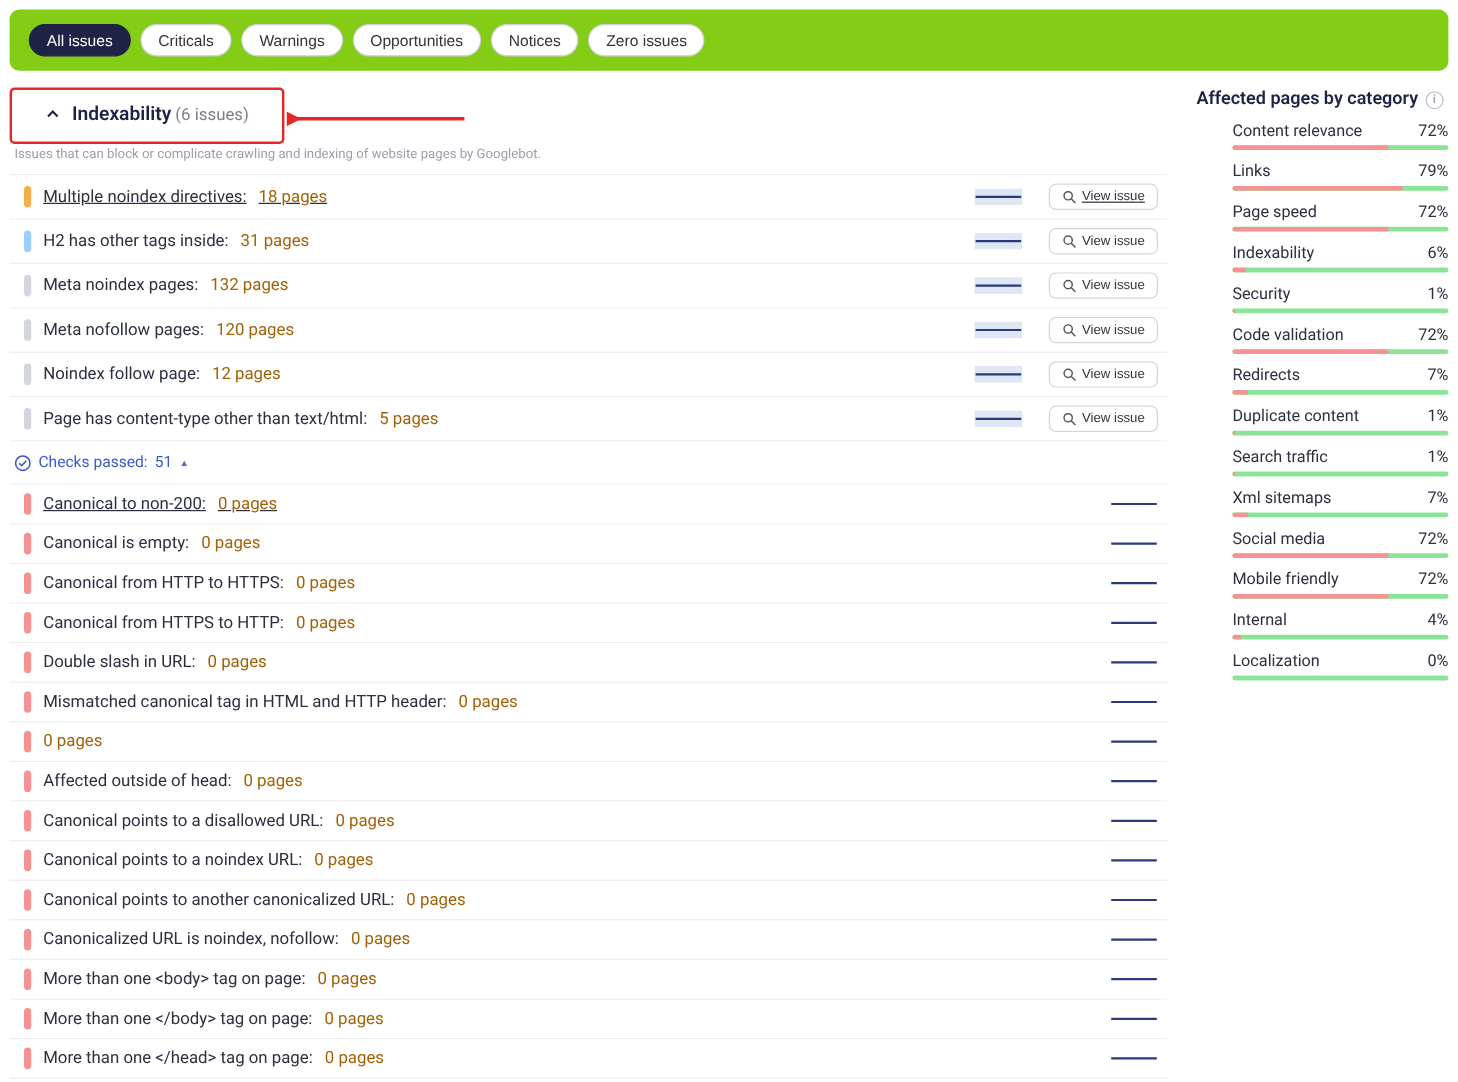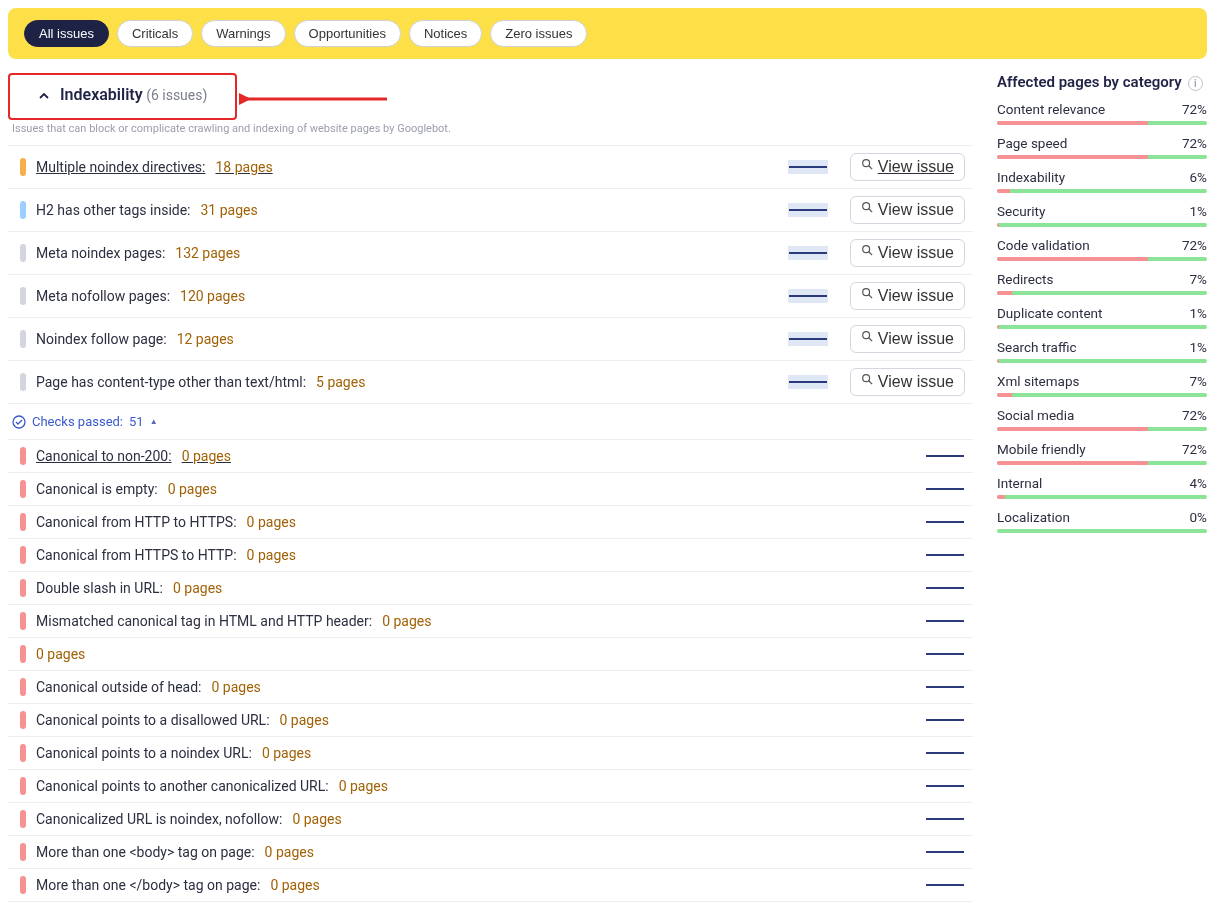--- a/index.html
+++ b/index.html
@@ -1,18 +1,18 @@
 <!DOCTYPE html>
 <html><head>
 <meta charset="utf-8">
 <style>
 * { box-sizing: border-box; margin: 0; padding: 0; }
 body { font-family: -apple-system, BlinkMacSystemFont, "Segoe UI", Roboto, sans-serif; font-size: 14px; color: #2c2f40; background: #fff; }
 .container { width: 1215px; padding: 8px; }
-.topbar { background: #fde047; border-radius: 8px; padding: 12px 16px; display: flex; gap: 8px; }
+.topbar { background: #84cc16; border-radius: 8px; padding: 12px 16px; display: flex; gap: 8px; }
 .filters { display: flex; gap: 8px; flex: 1; }
 .pill { border: 1px solid #cdd0db; background: #fff; border-radius: 999px; padding: 5px 14px; font-size: 13px; cursor: pointer; color: #333; }
 .pill.active { background: #1e2245; color: #fff; border-color: #1e2245; }
 .sortby { display: flex; align-items: center; gap: 10px; color: #525566; font-size: 13px; }
 .sort-select { border: 1px solid #cdd0db; background: #fff; border-radius: 6px; padding: 6px 28px 6px 12px; font-size: 13px; color: #333; position: relative; cursor: pointer; min-width: 120px; }
 .sort-select .caret { position: absolute; right: 10px; top: 50%; transform: translateY(-50%); }
 .body-row { display: flex; gap: 24px; margin-top: 14px; }
 .main { flex: 1; min-width: 0; }
 .sidebar { width: 210px; flex-shrink: 0; }
 
@@ -33,28 +33,28 @@
 .sev.blue { background: #9cceff; }
 .sev.grey { background: #d4d6df; }
 .sev.red { background: #f69293; }
 .issue-label { color: #2c2f40; }
 .issue-pages { color: #a16207; }
 .issue-spacer { flex: 1; }
 .sparkline { width: 40px; height: 14px; flex-shrink: 0; }
 .sparkline svg { display: block; }
 .sparkline.filled rect.bg { fill: #dfe6f4; }
 .sparkline line.sl { stroke: #2b3a7a; stroke-width: 1.8; }
-.view-btn { border: 1px solid #d4d6df; background: #fff; border-radius: 6px; padding: 4px 10px; font-size: 16px; color: #333; display: inline-flex; align-items: flex-start; gap: 5px; cursor: pointer; margin-left: 12px; }
+.view-btn { border: 1px solid #d4d6df; background: #fff; border-radius: 6px; padding: 4px 10px; font-size: 11px; color: #333; display: inline-flex; align-items: center; gap: 5px; cursor: pointer; margin-left: 12px; }
 .view-btn svg { width: 12px; height: 12px; }
 .checks-passed { display: inline-flex; align-items: center; gap: 6px; color: #3a5acc; font-size: 13px; padding: 10px 4px; cursor: pointer; }
 .checks-passed .tri { font-size: 8px; color: #5a6bb8; }
 
 .sidepanel-title { display: flex; align-items: flex-end; gap: 6px; font-size: 15px; font-weight: 600; color: #1e2245; margin-bottom: 10px; }
 .info-icon { width: 15px; height: 15px; border: 1px solid #bfc2ce; border-radius: 50%; display: inline-flex; align-items: center; justify-content: center; font-size: 10px; color: #9fa2b0; }
-.cat-row { margin-bottom: 10px; cursor: pointer; }
+.cat-row { margin-bottom: 10px; cursor: pointer; margin-left: 30px; }
 .cat-head { display: flex; justify-content: space-between; font-size: 13.5px; color: #2c2f40; margin-bottom: 4px; }
 .cat-bar { height: 4px; border-radius: 2px; background: #8be497; position: relative; overflow: hidden; }
 .cat-bar .fill { position: absolute; left: 0; top: 0; bottom: 0; background: #f69293; }
 </style>
 </head>
 <body>
 
 <div class="container">
   <div class="topbar">
     <div class="filters" id="filters">
@@ -295,21 +295,21 @@
             <span class="issue-pages">0 pages</span>
             <span class="issue-spacer"></span>
             <span class="sparkline ">
               <svg width="40" height="14" viewBox="0 0 40 14">
                 <line class="sl" x1="1" y1="7" x2="39" y2="7"></line>
               </svg>
             </span>
           </div>
           <div class="issue-row">
             <span class="sev red"></span>
-            <span class="issue-label">Canonical outside of head:</span> 
+            <span class="issue-label">Affected outside of head:</span> 
             <span class="issue-pages">0 pages</span>
             <span class="issue-spacer"></span>
             <span class="sparkline ">
               <svg width="40" height="14" viewBox="0 0 40 14">
                 <line class="sl" x1="1" y1="7" x2="39" y2="7"></line>
               </svg>
             </span>
           </div>
           <div class="issue-row">
             <span class="sev red"></span>
@@ -401,20 +401,29 @@
             <div class="cat-head">
               <span>Content relevance</span>
               <span>72%</span>
             </div>
             <div class="cat-bar">
               <div class="fill" style="width:72%"></div>
             </div>
           </div>
           <div class="cat-row">
             <div class="cat-head">
+              <span>Links</span>
+              <span>79%</span>
+            </div>
+            <div class="cat-bar">
+              <div class="fill" style="width:79%"></div>
+            </div>
+          </div>
+          <div class="cat-row">
+            <div class="cat-head">
               <span>Page speed</span>
               <span>72%</span>
             </div>
             <div class="cat-bar">
               <div class="fill" style="width:72%"></div>
             </div>
           </div>
           <div class="cat-row">
             <div class="cat-head">
               <span>Indexability</span>

